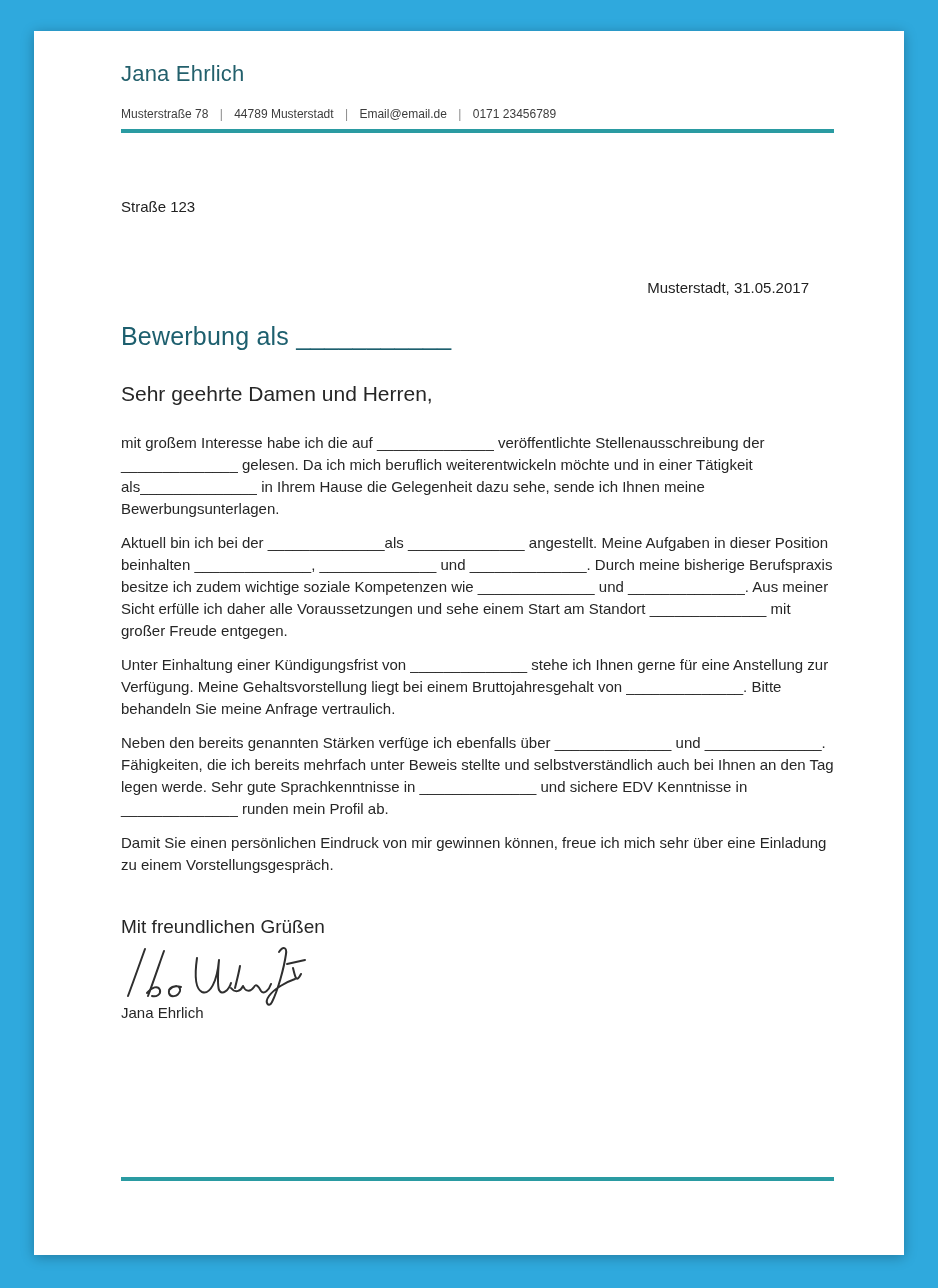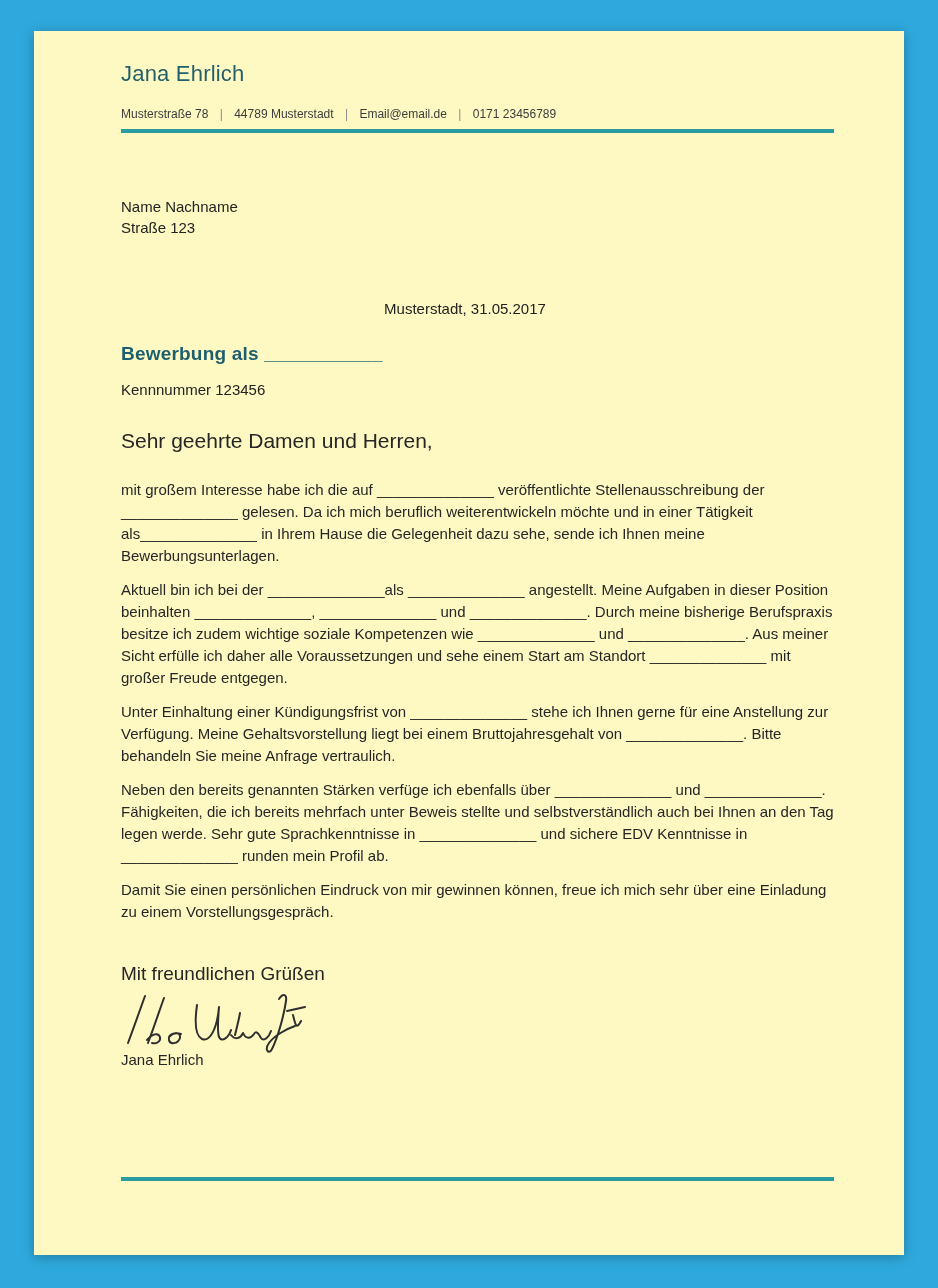--- a/index.html
+++ b/index.html
@@ -7,21 +7,21 @@
     background: #2fa9dd;
     padding: 31px 0 33px;
     font-family: "Liberation Sans", sans-serif;
     width: 938px;
     box-sizing: border-box;
   }
   .page {
     width: 870px;
     height: 1224px;
     margin: 0 auto;
-    background: #fef9c3;
+    background: #ffffff;
     position: relative;
     box-shadow: 0 2px 12px rgba(0,0,0,0.28);
   }
   .content {
     margin-left: 87px;
     width: 713px;
     padding-top: 30px;
   }
   .sender-name {
     font-size: 22px;
@@ -49,29 +49,29 @@
     margin: 0;
   }
   .recipient {
     margin-top: 63px;
     font-size: 15px;
     line-height: 21px;
     color: #222222;
   }
   .date-line {
     margin-top: 62px;
-    text-align: center;
+    text-align: right;
     padding-right: 25px;
     font-size: 15px;
     color: #222222;
   }
   .subject {
     margin: 26px 0 16px 0;
-    font-size: 19px;
-    font-weight: bold;
+    font-size: 25px;
+    font-weight: normal;
     color: #1d5f6e;
     letter-spacing: .2px;
   }
   .ref {
     font-size: 15px;
     color: #222222;
     margin-top: 4px;
   }
   .salutation {
     margin: 32px 0 27px 0;
@@ -114,28 +114,26 @@
         <span>44789 Musterstadt</span>
         <span class="sep">|</span>
         <span>Email@email.de</span>
         <span class="sep">|</span>
         <span>0171 23456789</span>
       </div>
       <hr class="rule top">
     </header>
 
     <div class="recipient">
-      <div>Name Nachname</div>
       <div>Straße 123</div>
     </div>
 
     <div class="date-line">Musterstadt, 31.05.2017</div>
 
     <h1 class="subject">Bewerbung als ___________</h1>
-    <div class="ref">Kennnummer 123456</div>
 
     <p class="salutation">Sehr geehrte Damen und Herren,</p>
 
     <p class="body">mit großem Interesse habe ich die auf ______________ veröffentlichte Stellenausschreibung der ______________ gelesen. Da ich mich beruflich weiterentwickeln möchte und in einer Tätigkeit als______________ in Ihrem Hause die Gelegenheit dazu sehe, sende ich Ihnen meine Bewerbungsunterlagen.</p>
     <p class="body">Aktuell bin ich bei der ______________als ______________ angestellt. Meine Aufgaben in dieser Position beinhalten ______________, ______________ und ______________. Durch meine bisherige Berufspraxis besitze ich zudem wichtige soziale Kompetenzen wie ______________ und ______________. Aus meiner Sicht erfülle ich daher alle Voraussetzungen und sehe einem Start am Standort ______________ mit großer Freude entgegen.</p>
     <p class="body">Unter Einhaltung einer Kündigungsfrist von ______________ stehe ich Ihnen gerne für eine Anstellung zur Verfügung. Meine Gehaltsvorstellung liegt bei einem Bruttojahresgehalt von ______________. Bitte behandeln Sie meine Anfrage vertraulich.</p>
     <p class="body">Neben den bereits genannten Stärken verfüge ich ebenfalls über ______________ und ______________. Fähigkeiten, die ich bereits mehrfach unter Beweis stellte und selbstverständlich auch bei Ihnen an den Tag legen werde. Sehr gute Sprachkenntnisse in ______________ und sichere EDV Kenntnisse in ______________ runden mein Profil ab.</p>
     <p class="body">Damit Sie einen persönlichen Eindruck von mir gewinnen können, freue ich mich sehr über eine Einladung zu einem Vorstellungsgespräch.</p>
 
     <p class="farewell">Mit freundlichen Grüßen</p>

